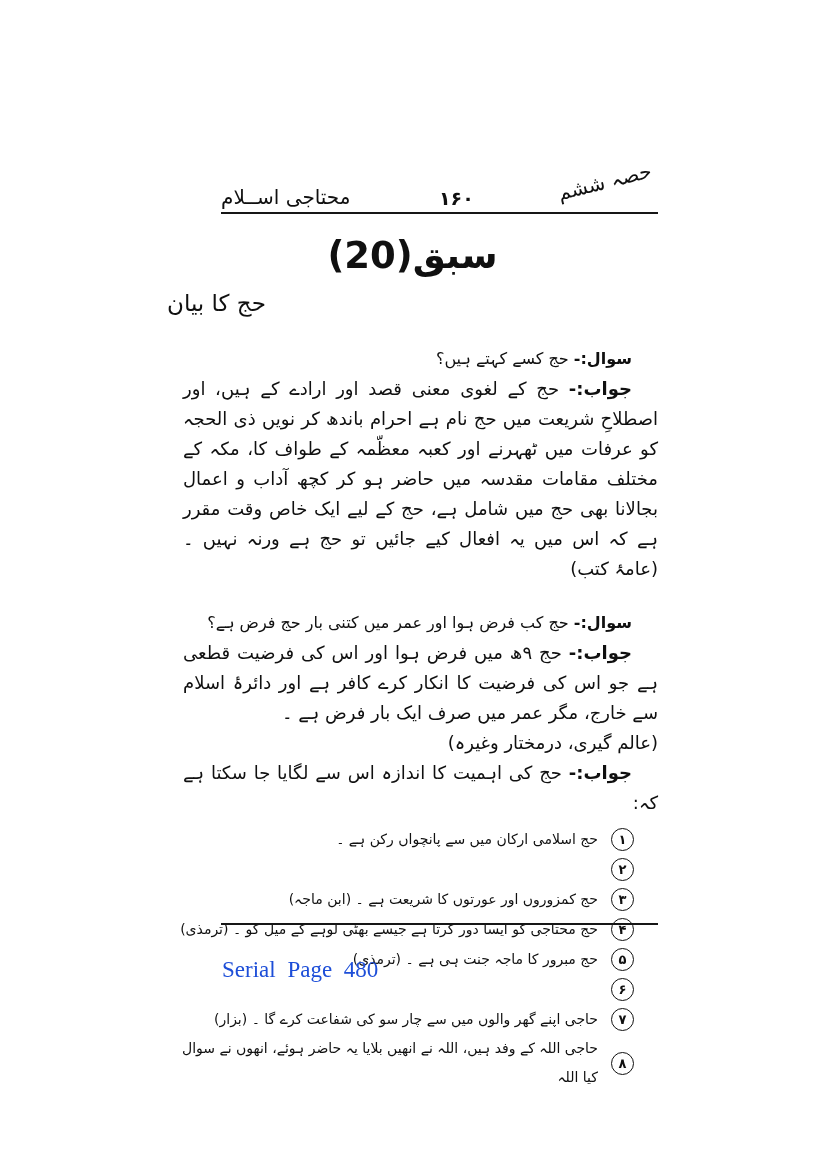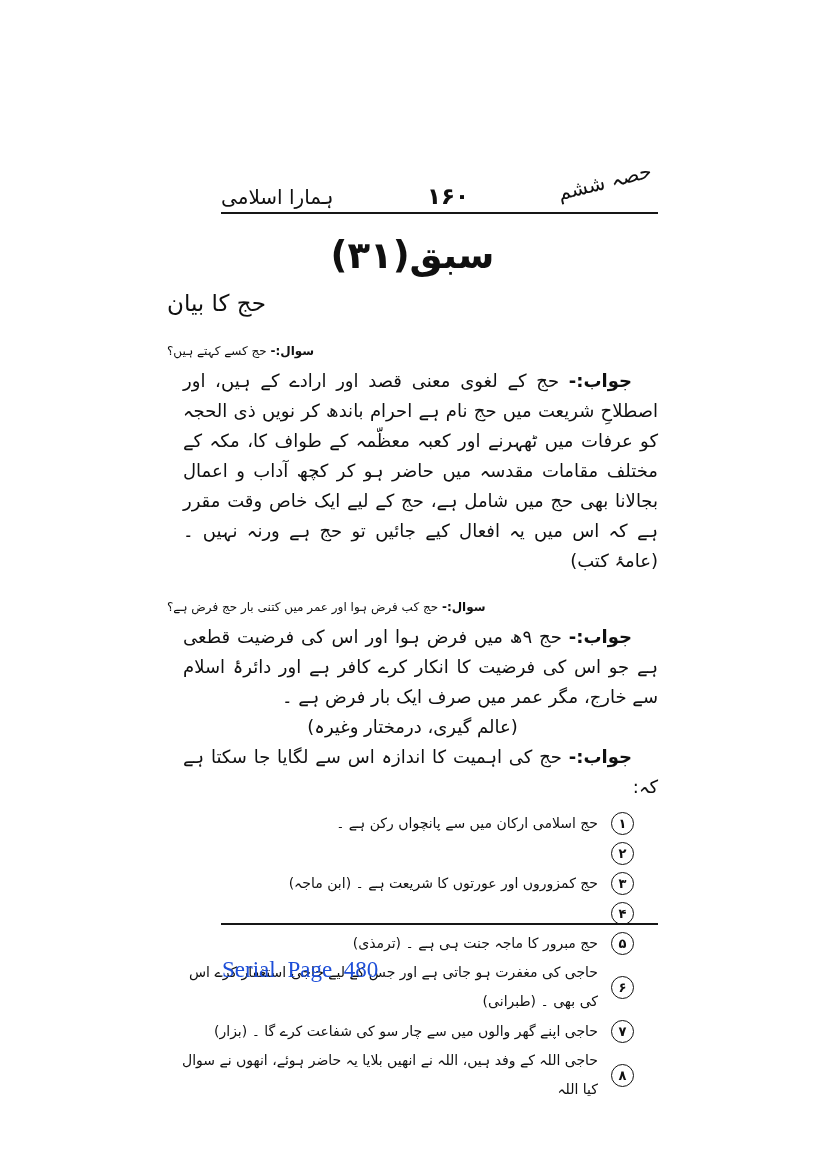--- a/index.html
+++ b/index.html
@@ -10,37 +10,37 @@
     font-family:"DejaVu Sans", sans-serif;
     overflow:hidden;
   }
   
   .header {
     position:absolute; left:221px; top:172px; width:437px;
     display:flex; flex-direction:row-reverse; justify-content:space-between; align-items:flex-end;
     direction:rtl; border-bottom:2.5px solid #161616; padding-bottom:3px; height:42px;
   }
   .hdr-book   { font-size:20px; line-height:24px; }
-  .hdr-pageno { font-size:23px; font-weight:bold; letter-spacing:1px; }
+  .hdr-pageno { font-size:19px; font-weight:bold; letter-spacing:1px; }
   .hdr-part   { font-size:20px; transform:rotate(-14deg) translateY(-4px); transform-origin:bottom left; }
   
   .content {
     position:absolute; left:167px; top:230px; width:491px;
     direction:rtl; text-align:right;
   }
   .lesson-title {
     text-align:center; font-size:37px; font-weight:bold; line-height:52px; margin-bottom:4px;
   }
   .lesson-subtitle {
     text-align:left; font-size:23px; line-height:34px; margin-bottom:10px;
   }
-  .q-line  { font-size:12px; line-height:30px; text-align:left;  text-indent:26px; margin-top:16px; }
+  .q-line  { font-size:16px; line-height:30px; text-align:right;  text-indent:26px; margin-top:24px; }
   .a-para  { font-size:18px; line-height:30px; text-align:justify; text-indent:26px;margin-left:16px; }
   .qa-label { font-weight:bold; }
-  .source-line { font-size:18px; line-height:30px; text-align:center; direction:rtl; }
+  .source-line { font-size:18px; line-height:30px; text-align:right; direction:rtl; }
   
   .points { margin-top:6px; }
   .point-row {
     display:flex; flex-direction:row; direction:rtl; align-items:center;
     min-height:30px; padding-right:24px; gap:13px;
   }
   .point-num {
     flex:0 0 auto; width:23px; height:23px; border:1.7px solid #111; border-radius:50%;
     display:flex; align-items:center; justify-content:center;
     font-size:13px; font-weight:bold; line-height:1;
@@ -52,28 +52,28 @@
     position:absolute; left:222px; top:928px;
     font-family:"Liberation Serif", serif; font-size:23px; word-spacing:6px; color:#1d4ed8;margin-top:29px;
   }
 </style>
 </head>
 <body>
 
 <div class="page">
 
   <div class="header">
-    <span class="hdr-book">ہمارا اسلامی</span>
+    <span class="hdr-book">محتاجی اســلام</span>
     <span class="hdr-pageno">۱۶۰</span>
     <span class="hdr-part">حصہ ششم</span>
   </div>
 
   <div class="content">
 
-    <div class="lesson-title">سبق(۳۱)</div>
+    <div class="lesson-title">سبق(20)</div>
     <div class="lesson-subtitle">حج کا بیان</div>
 
     <p class="q-line"><span class="qa-label">سوال:-</span> <span>حج کسے کہتے ہیں؟</span></p>
     <p class="a-para"><span class="qa-label">جواب:-</span> <span>حج کے لغوی معنی قصد اور ارادے کے ہیں، اور اصطلاحِ شریعت میں حج نام ہے احرام باندھ کر نویں ذی الحجہ کو عرفات میں ٹھہرنے اور کعبہ معظّمہ کے طواف کا، مکہ کے مختلف مقامات مقدسہ میں حاضر ہو کر کچھ آداب و اعمال بجالانا بھی حج میں شامل ہے، حج کے لیے ایک خاص وقت مقرر ہے کہ اس میں یہ افعال کیے جائیں تو حج ہے ورنہ نہیں ۔ (عامۂ کتب)</span></p>
 
     <p class="q-line"><span class="qa-label">سوال:-</span> <span>حج کب فرض ہوا اور عمر میں کتنی بار حج فرض ہے؟</span></p>
     <p class="a-para"><span class="qa-label">جواب:-</span> <span>حج ۹ھ میں فرض ہوا اور اس کی فرضیت قطعی ہے جو اس کی فرضیت کا انکار کرے کافر ہے اور دائرۂ اسلام سے خارج، مگر عمر میں صرف ایک بار فرض ہے ۔</span></p>
     <p class="source-line">(عالم گیری، درمختار وغیرہ)</p>
 
     <p class="a-para"><span class="qa-label">جواب:-</span> <span>حج کی اہمیت کا اندازہ اس سے لگایا جا سکتا ہے کہ:</span></p>
@@ -85,28 +85,28 @@
       </div>
       <div class="point-row">
         <span class="point-num">۲</span>
       </div>
       <div class="point-row">
         <span class="point-num">۳</span>
         <span class="point-text">حج کمزوروں اور عورتوں کا شریعت ہے ۔ (ابن ماجہ)</span>
       </div>
       <div class="point-row">
         <span class="point-num">۴</span>
+        <span class="point-text">حج محتاجی کو ایسا دور کرتا ہے جیسے بھٹی لوہے کے میل کو ۔ (ترمذی)</span>
       </div>
       <div class="point-row">
         <span class="point-num">۵</span>
         <span class="point-text">حج مبرور کا ماجہ جنت ہی ہے ۔ (ترمذی)</span>
       </div>
       <div class="point-row">
         <span class="point-num">۶</span>
-        <span class="point-text">حاجی کی مغفرت ہو جاتی ہے اور جس کے لیے حاجی استغفار کرے اس کی بھی ۔ (طبرانی)</span>
       </div>
       <div class="point-row">
         <span class="point-num">۷</span>
         <span class="point-text">حاجی اپنے گھر والوں میں سے چار سو کی شفاعت کرے گا ۔ (بزار)</span>
       </div>
       <div class="point-row">
         <span class="point-num">۸</span>
         <span class="point-text">حاجی اللہ کے وفد ہیں، اللہ نے انھیں بلایا یہ حاضر ہوئے، انھوں نے سوال کیا اللہ</span>
       </div>
     </div>

